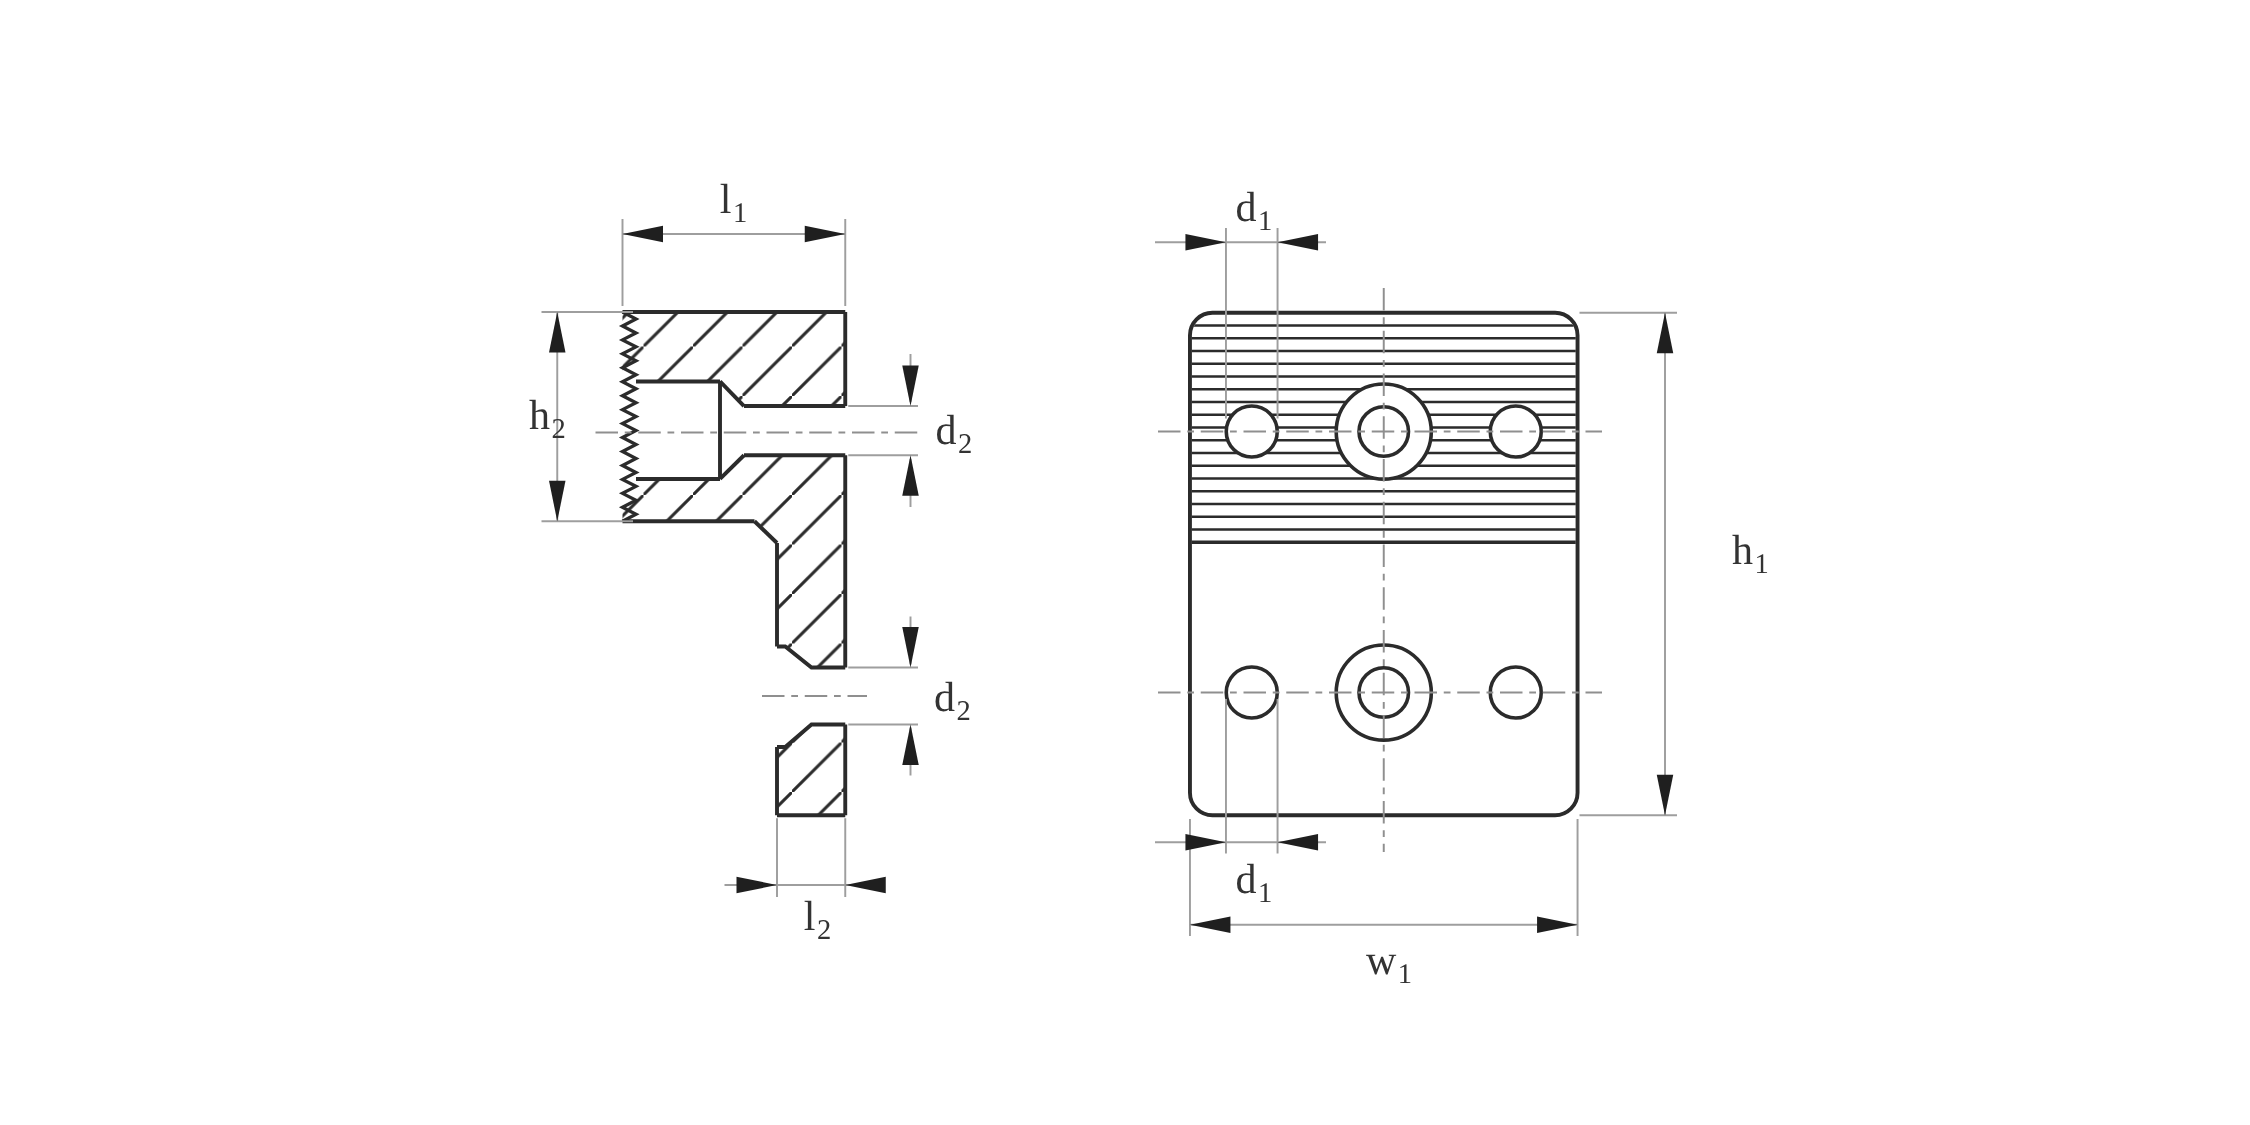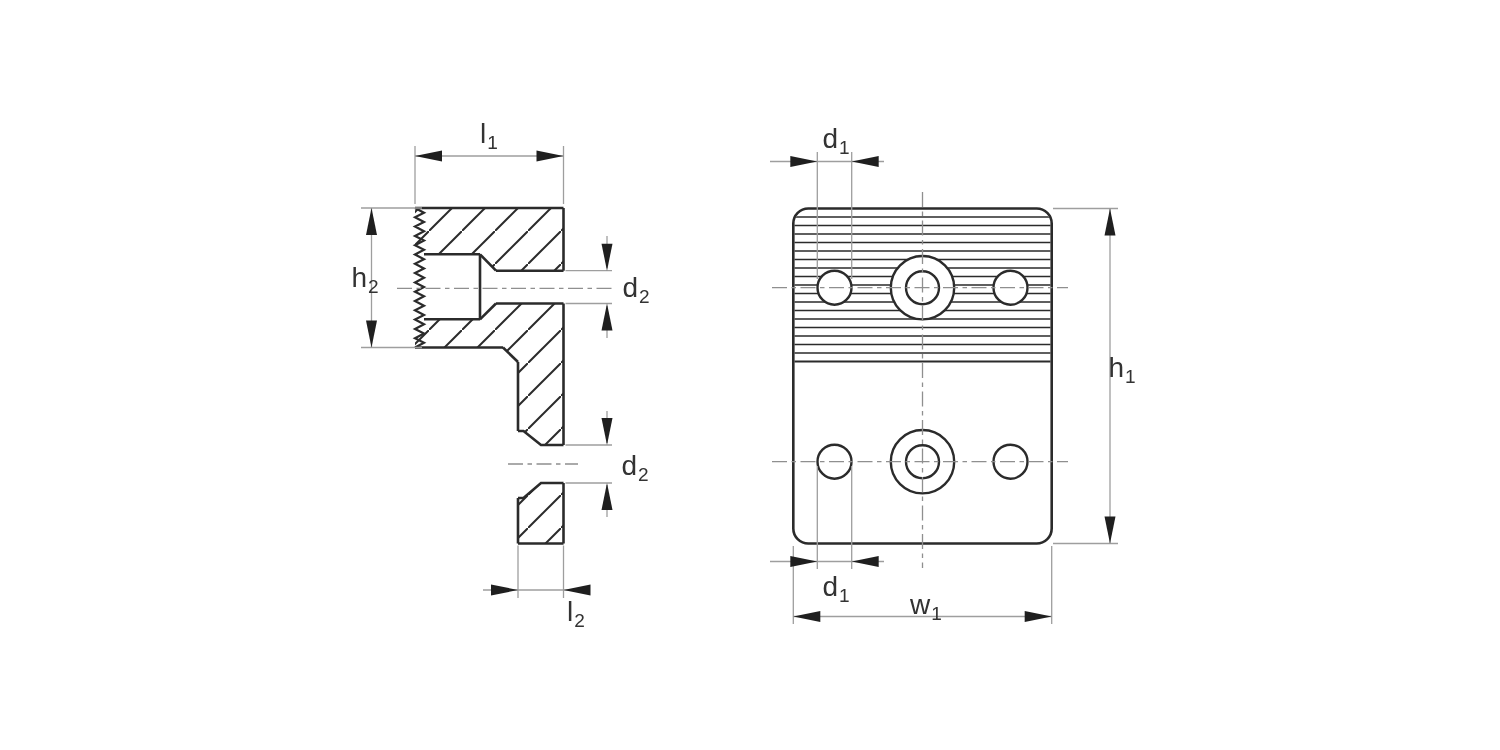--- a/index.html
+++ b/index.html
@@ -1,18 +1,18 @@
 <!DOCTYPE html>
 <html><head>
 <meta charset="utf-8">
 <style>
   html,body{margin:0;padding:0;background:#fff;}
   .canvas{
     position:relative;width:1284px;height:750px;background:#ffffff;overflow:hidden;
-    font-family:Liberation Sans, sans-serif;
+    font-family:Liberation Serif, serif;
     border-radius:17px;
   }
   .canvas svg{position:absolute;left:0;top:0;}
   
   .ol{stroke:#2b2b2b;stroke-width:2.6;fill:none;stroke-linejoin:miter;stroke-linecap:butt;}
   .zz{stroke:#2b2b2b;stroke-width:2.2;fill:none;stroke-linejoin:miter;}
   .ser{stroke:#2b2b2b;stroke-width:1.6;fill:none;}
   .serb{stroke:#2b2b2b;stroke-width:2.2;fill:none;}
   .dim{stroke:#9e9e9e;stroke-width:1.3;fill:none;}
   .cl{stroke:#8f8f8f;stroke-width:1.3;fill:none;stroke-dasharray:15 4.5 4.5 4.5;}
@@ -184,18 +184,18 @@
       <use href="#arrhead" class="arr" transform="translate(793.3,616.5) rotate(180)"></use>
       <use href="#arrhead" class="arr" transform="translate(1051.7,616.5)"></use>
     </g>
   </g>
 </svg>
 
 <div class="lbl" style="left:489px;top:134px"><span class="b">l</span><span class="s">1</span></div>
 <div class="lbl" style="left:365px;top:278px"><span class="b">h</span><span class="s">2</span></div>
 <div class="lbl" style="left:636px;top:288px"><span class="b">d</span><span class="s">2</span></div>
 <div class="lbl" style="left:635px;top:466px"><span class="b">d</span><span class="s">2</span></div>
-<div class="lbl" style="left:576px;top:612px"><span class="b">l</span><span class="s">2</span></div>
+<div class="lbl" style="left:545px;top:612px"><span class="b">l</span><span class="s">2</span></div>
 <div class="lbl" style="left:836px;top:139px"><span class="b">d</span><span class="s">1</span></div>
-<div class="lbl" style="left:1122px;top:368px"><span class="b">h</span><span class="s">1</span></div>
+<div class="lbl" style="left:1167px;top:368px"><span class="b">h</span><span class="s">1</span></div>
 <div class="lbl" style="left:836px;top:587px"><span class="b">d</span><span class="s">1</span></div>
-<div class="lbl" style="left:926px;top:605px"><span class="b">w</span><span class="s">1</span></div>
+<div class="lbl" style="left:926px;top:641px"><span class="b">w</span><span class="s">1</span></div>
 </div>
 
 </body></html>

